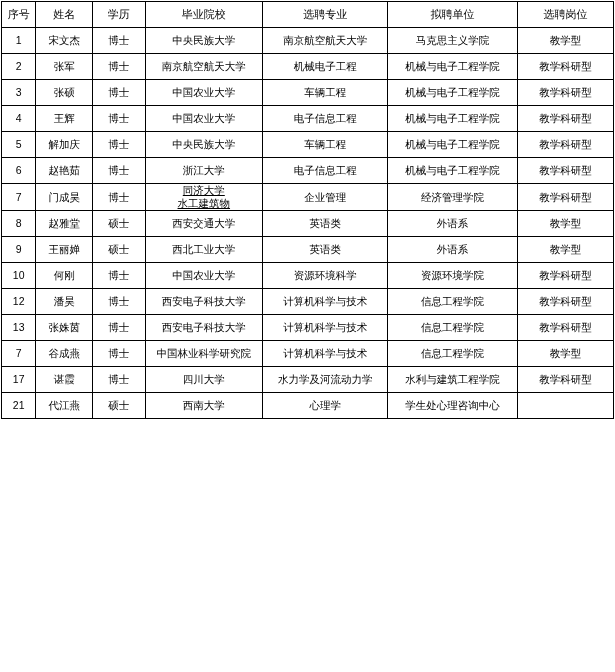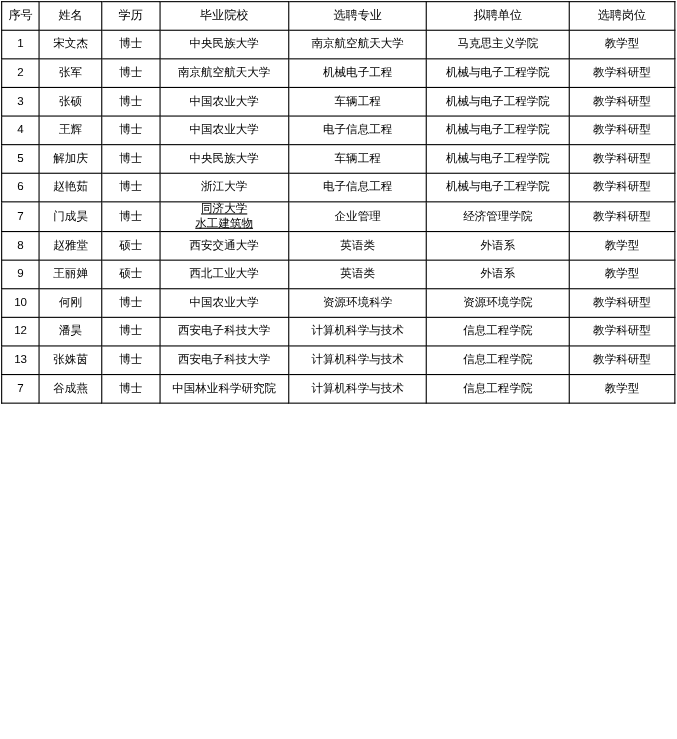--- a/index.html
+++ b/index.html
@@ -206,19 +206,37 @@
     <tr>
       <td>7</td>
       <td>谷成燕</td>
       <td>博士</td>
       <td>中国林业科学研究院</td>
       <td>计算机科学与技术</td>
       <td>信息工程学院</td>
       <td>教学型</td>
     </tr>
 
-
-
-
-
+    <tr>
+      <td>17</td>
+      <td>谌霞</td>
+      <td>博士</td>
+      <td>四川大学</td>
+      <td>水力学及河流动力学</td>
+      <td>水利与建筑工程学院</td>
+      <td>教学科研型</td>
+    </tr>
+
+
+
+
+    <tr>
+      <td>21</td>
+      <td>代江燕</td>
+      <td>硕士</td>
+      <td>西南大学</td>
+      <td>心理学</td>
+      <td class="nowrapcell">学生处心理咨询中心</td>
+      <td></td>
+    </tr>
 
   </tbody>
 </table>
 
 </body></html>

